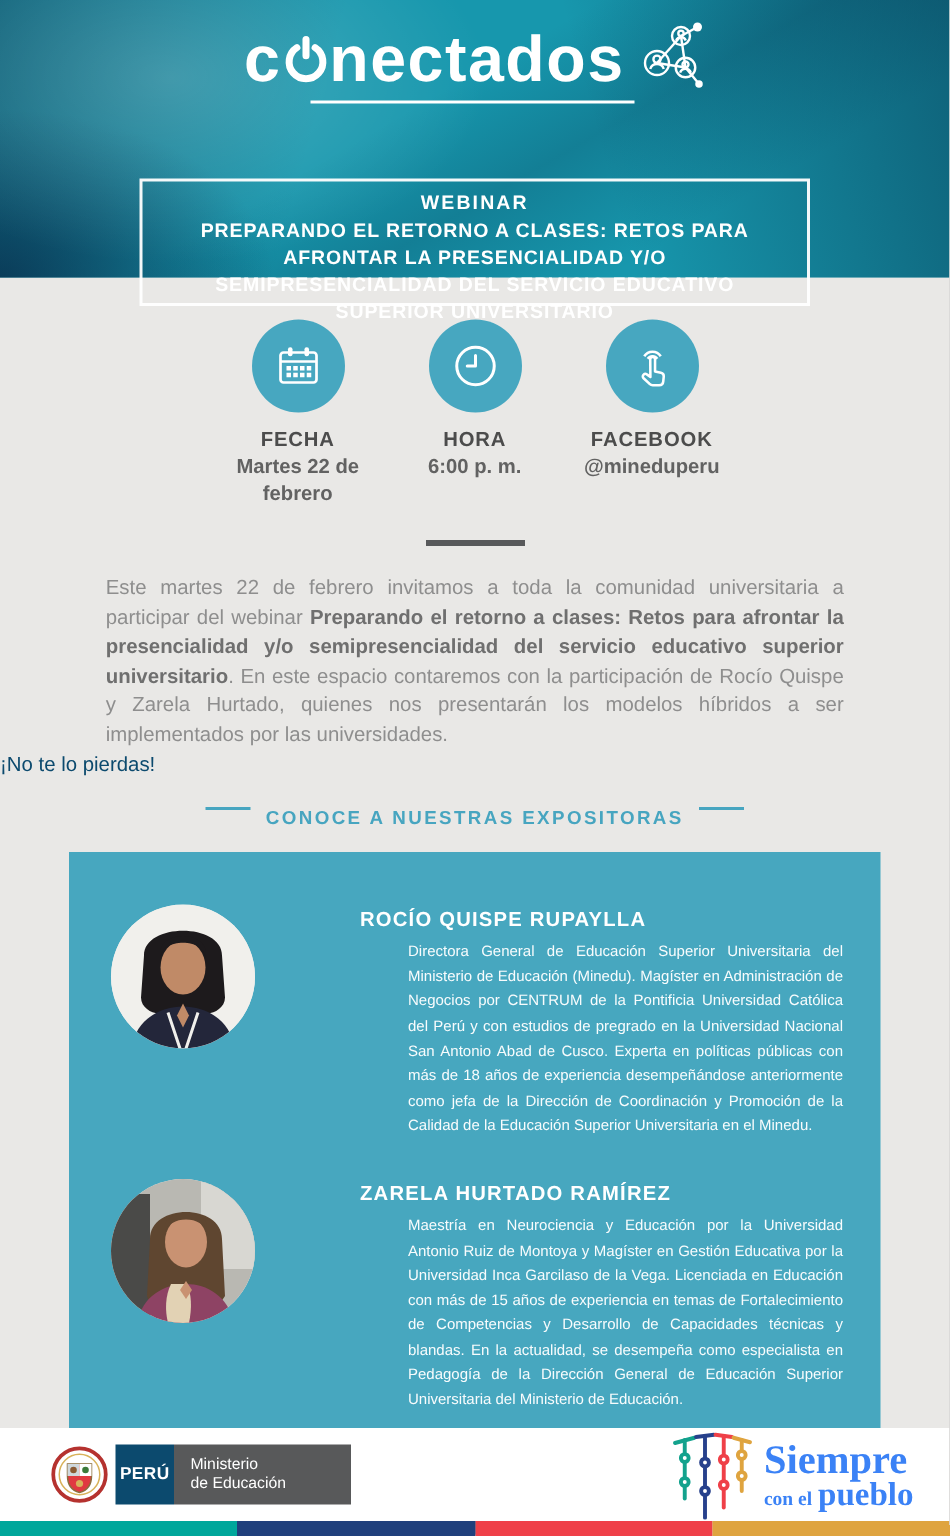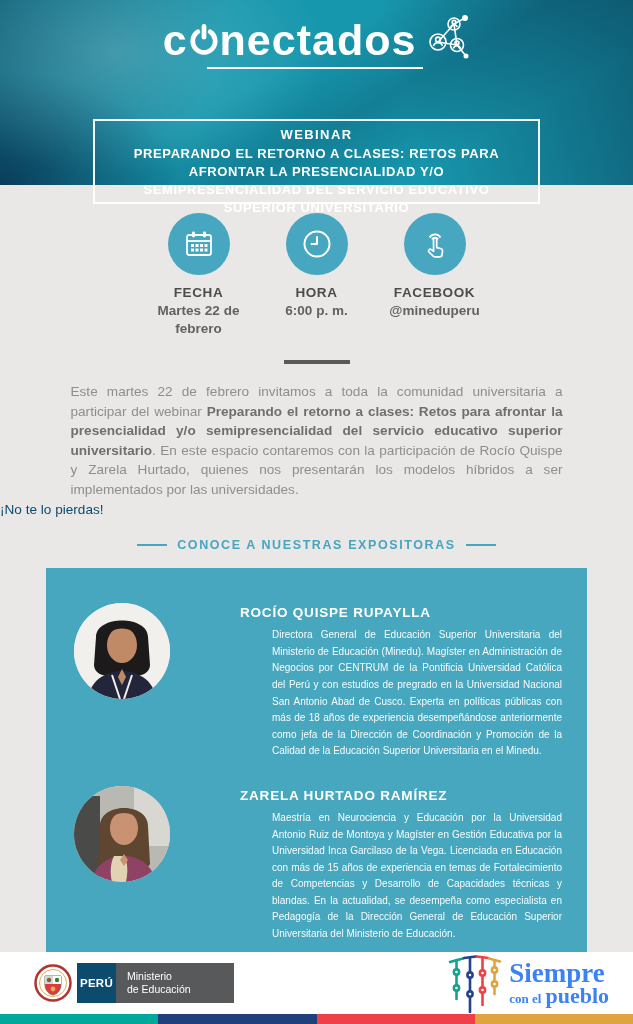--- a/index.html
+++ b/index.html
@@ -63,21 +63,21 @@
   
   .intro {
     width:492px; margin:18px auto 0 auto;
     font-size:13.6px; line-height:19.6px; color:#8e8e8e; text-align:justify;
   }
   .intro b { color:#6f6f6f; }
   .intro-closing { text-align:left; font-size:13.6px; line-height:19.6px; color:#0c4a6e; }
 
   
   .expositoras-heading {
-    margin-top:19px; display:flex; align-items:center; justify-content:center; gap:10px;
+    margin-top:19px; display:flex; justify-content:center; gap:10px;
     color:#47a5c0; font-weight:bold; font-size:12.5px; letter-spacing:1.6px;
   }
   .expositoras-heading .dash { width:30px; height:2px; background:#47a5c0; }
 
   .speakers-box {
     width:541px; margin:16px auto 0 auto; background:#47a7bf;
     padding:35px 25px 26px 28px;
   }
   .speaker { display:flex; align-items:flex-start;gap:48px; }
   .speaker + .speaker { margin-top:26px; }

